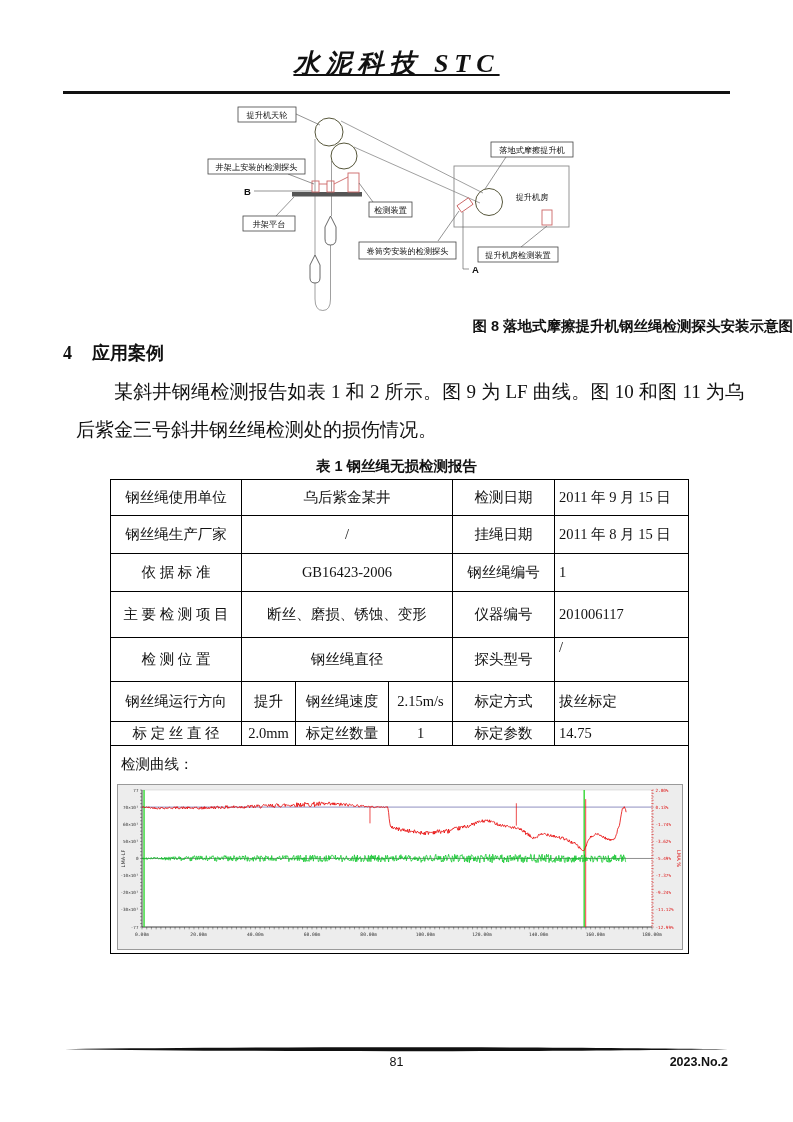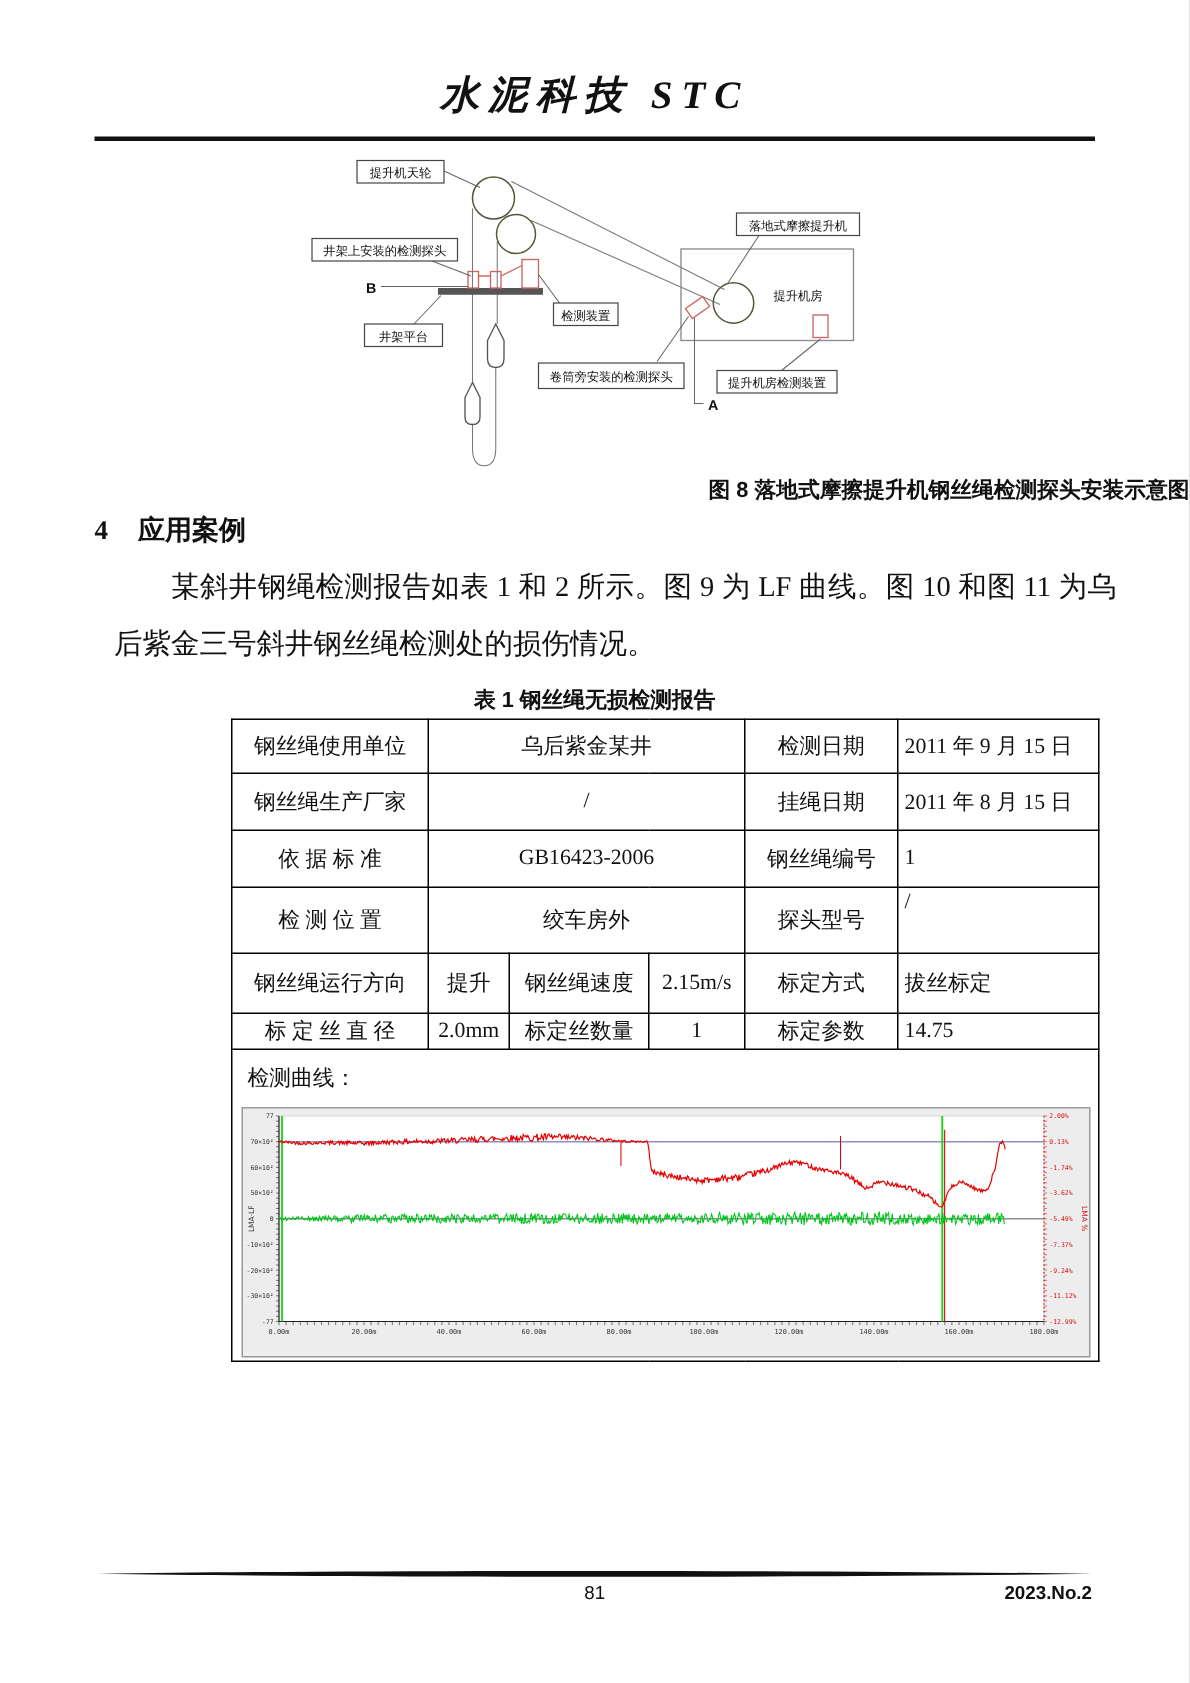--- a/index.html
+++ b/index.html
@@ -5,21 +5,21 @@
   * { margin:0; padding:0; box-sizing:border-box; }
   body { background:#888; font-family:"Liberation Serif", serif; }
   .page {
     position:relative; width:793px; height:1122px; margin:0 auto;
     background:#fff; overflow:hidden; color:#111;
   }
   
   .journal-title {
     position:absolute; top:46px; left:0; width:100%;
     text-align:center; font-family:"Liberation Serif", serif;
-    font-style:italic; font-weight:700; font-size:26px; letter-spacing:6px;
+    font-style:italic; font-weight:700; font-size:26px; letter-spacing:6px;text-decoration:underline;
   }
   .header-rule { position:absolute; top:91px; left:63px; width:667px; height:3px; background:#111; }
 
   
   .diagram-wrap { position:absolute; top:99px; left:176px; width:440px; height:230px; }
   .diagram-wrap svg { display:block; }
   .fig-caption {
     position:absolute; top:317px; left:0; width:100%; text-align:right;
     font-family:"Liberation Sans", sans-serif; font-weight:700; font-size:14.5px;
   }
@@ -33,21 +33,21 @@
   .body-par {
     position:absolute; top:373px; left:76px; width:668px;
     font-size:19px; line-height:38px; text-align:justify; text-indent:2em;
   }
 
   
   .table-title {
     position:absolute; top:457px; left:0; width:100%; text-align:center;
     font-family:"Liberation Sans", sans-serif; font-weight:600; font-size:14.5px;
   }
-  table.report { position:absolute; top:479px; left:110px; width:578px; border-collapse:collapse; table-layout:fixed;margin-left:44px; }
+  table.report { position:absolute; top:479px; left:110px; width:578px; border-collapse:collapse; table-layout:fixed; }
   table.report td {
     border:1px solid #000; font-size:14.5px; text-align:center; vertical-align:middle;
     overflow:hidden; padding:1px 3px;
   }
   table.report td.lv { text-align:left; padding-left:4px; }
   table.report td.top { vertical-align:top; }
   tr.r1{height:36px} tr.r2{height:38px} tr.r3{height:44px} tr.r4{height:44px}
   tr.r5{height:38px} tr.r6{height:46px} tr.r7{height:44px} tr.r8{height:40px} tr.r9{height:24px}
   td.curve-cell { height:208px; vertical-align:top !important; text-align:left !important; padding:0 !important; }
   .curve-label { padding:9px 0 0 10px; font-size:14.5px; }
@@ -182,23 +182,29 @@
       <td colspan="3">/</td>
       <td>挂绳日期</td>
       <td class="lv">2011 年 8 月 15 日</td>
     </tr>
     <tr class="r5">
       <td>依 据 标 准</td>
       <td colspan="3">GB16423-2006</td>
       <td>钢丝绳编号</td>
       <td class="lv">1</td>
     </tr>
+    <tr class="r6">
+      <td>主 要 检 测 项 目</td>
+      <td colspan="3">断丝、磨损、锈蚀、变形</td>
+      <td>仪器编号</td>
+      <td class="lv">201006117</td>
+    </tr>
     <tr class="r7">
       <td>检 测 位 置</td>
-      <td colspan="3">绞车房外</td>
+      <td colspan="3">钢丝绳直径</td>
       <td>探头型号</td>
       <td class="lv top">/</td>
     </tr>
     <tr class="r8">
       <td>钢丝绳运行方向</td>
       <td>提升</td>
       <td>钢丝绳速度</td>
       <td>2.15m/s</td>
       <td>标定方式</td>
       <td class="lv">拔丝标定</td>

